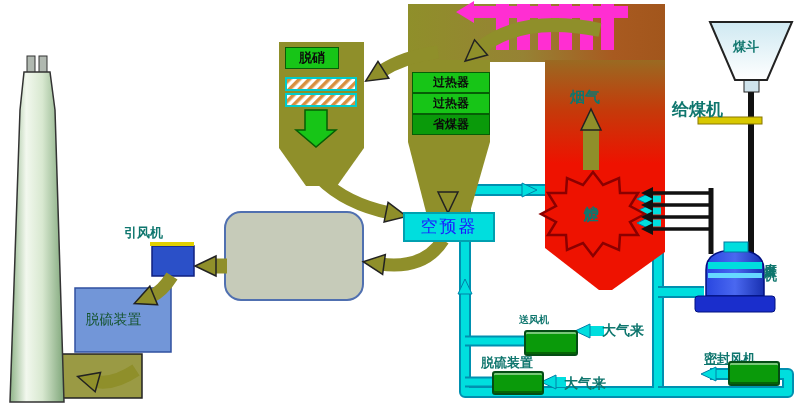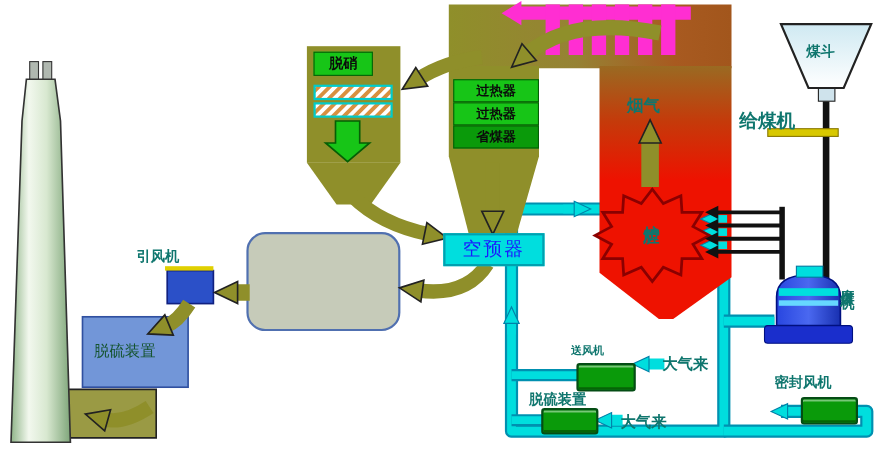--- a/index.html
+++ b/index.html
@@ -190,19 +190,19 @@
 <div class="label" style="left:672px;top:100px;width:52px;font-size:17px;">给煤机</div>
 
 <div class="label vert" style="left:762px;top:252px;height:62px;font-size:13px;">磨煤机</div>
 
 <div class="label" style="left:519px;top:314px;width:56px;font-size:10px;">送风机</div>
 <div class="fan-box" style="left:524px;top:330px;width:50px;height:22px;background:var(--fan_green);"></div>
 
 <div class="label" style="left:481px;top:356px;width:62px;font-size:13px;">脱硫装置</div>
 <div class="fan-box" style="left:492px;top:371px;width:48px;height:20px;background:var(--fan_green);"></div>
 
-<div class="label" style="left:704px;top:341px;width:64px;font-size:13px;">密封风机</div>
+<div class="label" style="left:704px;top:352px;width:64px;font-size:13px;text-decoration:underline;">密封风机</div>
 <div class="fan-box" style="left:728px;top:361px;width:48px;height:21px;background:var(--fan_green);"></div>
 
 <div class="label" style="left:602px;top:322px;width:52px;font-size:14px;">大气来</div>
 <div class="label" style="left:564px;top:375px;width:52px;font-size:14px;">大气来</div>
 
 </div>
 
 </body></html>

